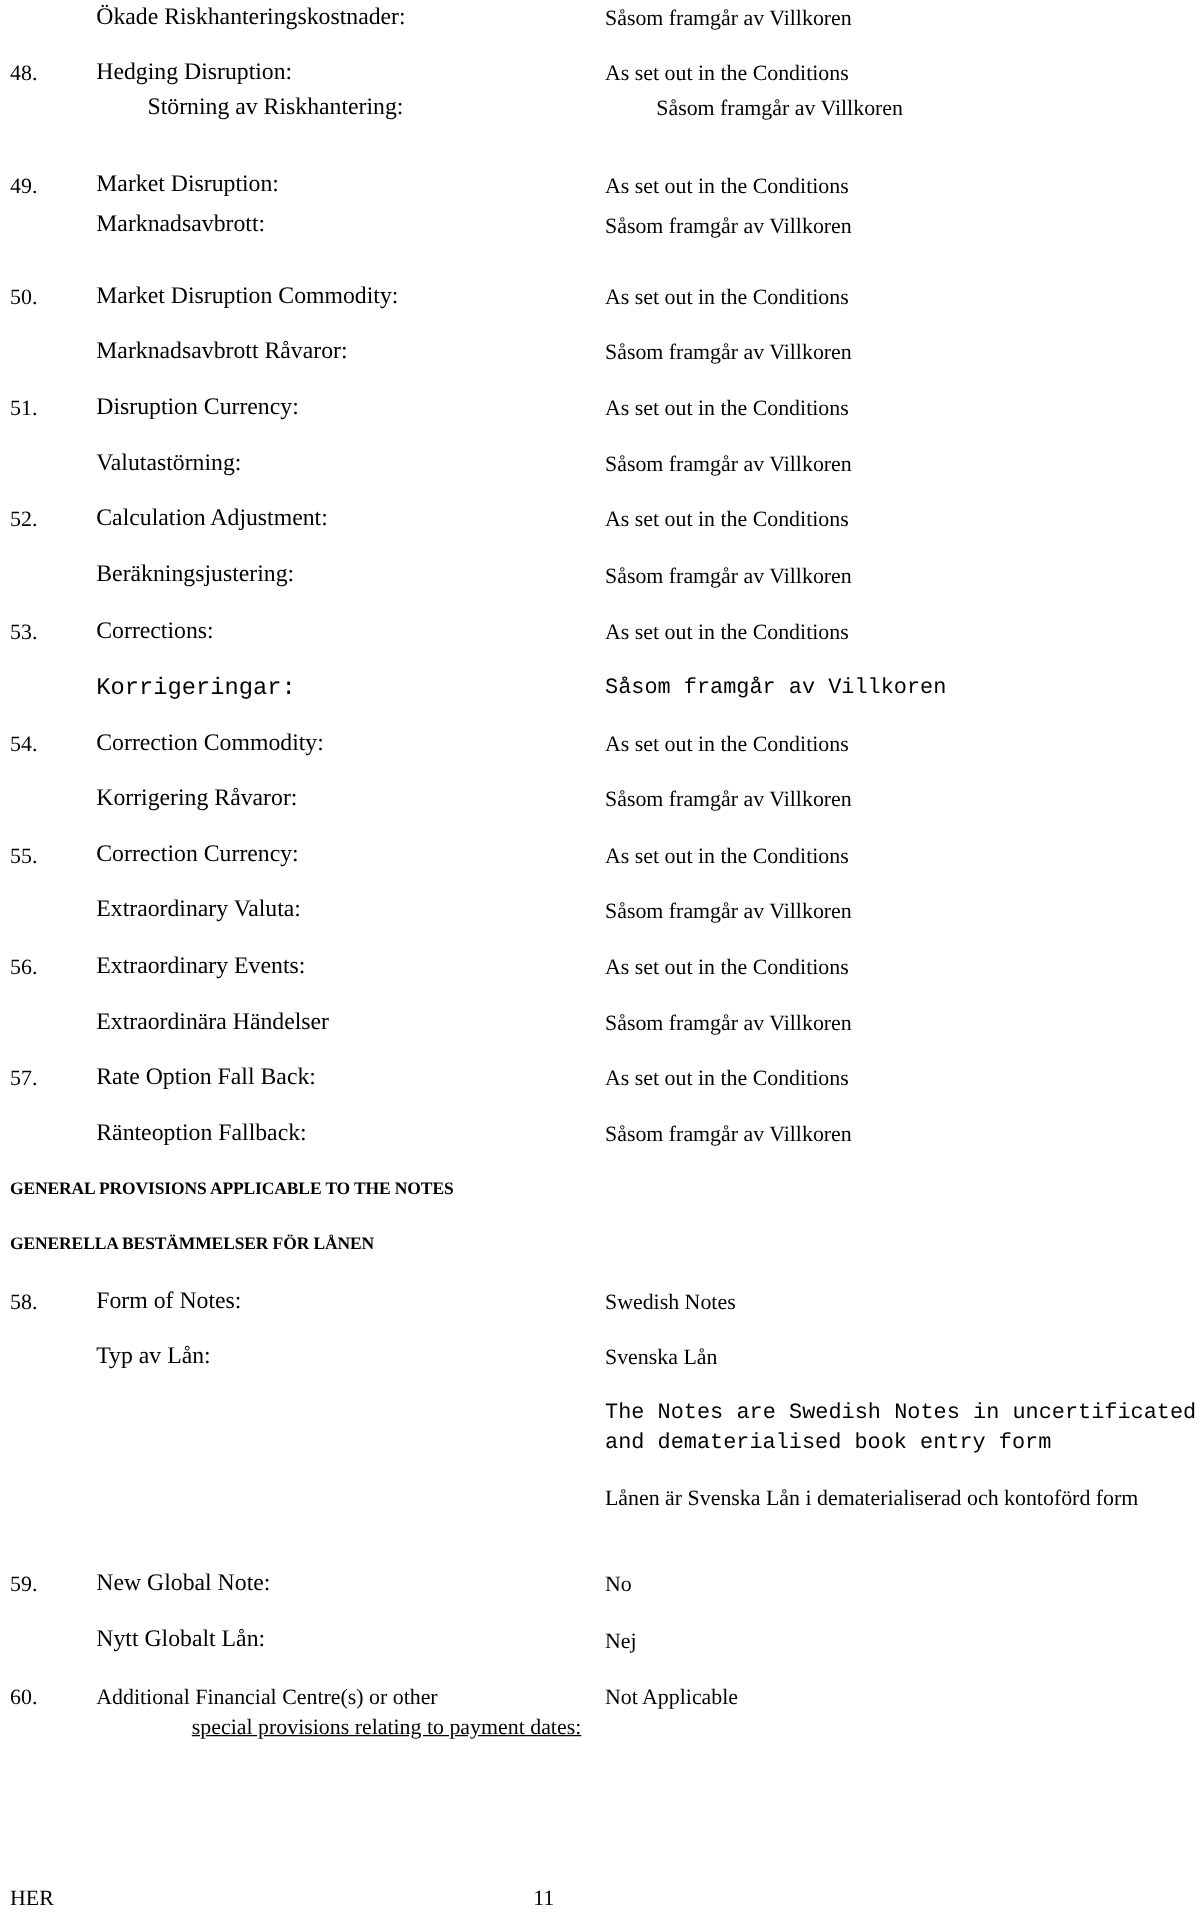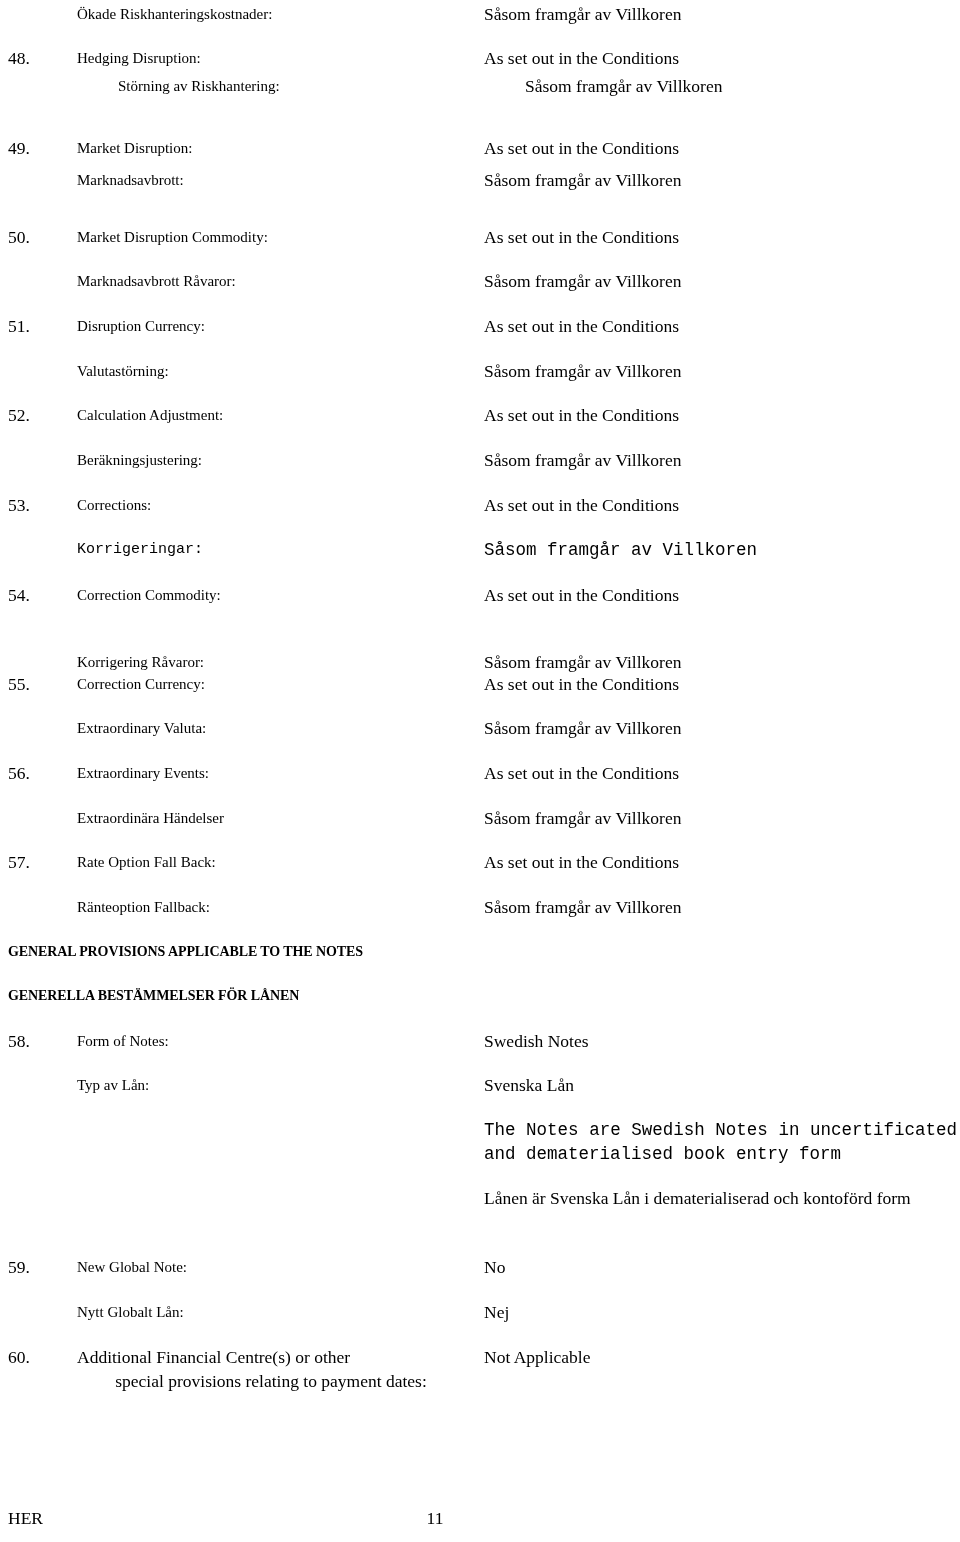--- a/index.html
+++ b/index.html
@@ -38,21 +38,21 @@
     width: 60px;
     font-size: 17.5px;
     line-height: 24px;
     text-align: left;
     white-space: nowrap;
   }
   .label {
     position: absolute;
     left: 77px;
     top: 0;
-    font-size: 15px;
+    font-size: 19px;
     line-height: 24px;
     white-space: nowrap;
   }
   .value {
     position: absolute;
     left: 484px;
     top: 0;
     font-size: 17.5px;
     line-height: 24px;
     white-space: nowrap;
@@ -83,21 +83,22 @@
     position: absolute;
     left: 77px;
     width: 388px;
     font-size: 17.5px;
     line-height: 24px;
     text-align: justify;
     text-justify: inter-word;
   }
   .para-label > span.lastline {
     display: block;
-    text-align: center;
+    text-align: right;
+    text-decoration: underline;
   }
 
   
   .footer {
     position: absolute;
     left: 0;
     top: 1505px;
     width: 960px;
     height: 26px;
     font-size: 17.5px;
@@ -185,21 +186,21 @@
       <div class="row" style="top: 538px; font-family: Liberation Mono, monospace;">
         <div class="num"></div>
         <div class="label">Korrigeringar:</div>
         <div class="value">Såsom framgår av Villkoren</div>
       </div>
       <div class="row" style="top: 583px;">
         <div class="num">54.</div>
         <div class="label">Correction Commodity:</div>
         <div class="value">As set out in the Conditions</div>
       </div>
-      <div class="row" style="top: 650px;">
+      <div class="row" style="top: 627px;">
         <div class="num"></div>
         <div class="label">Korrigering Råvaror:</div>
         <div class="value">Såsom framgår av Villkoren</div>
       </div>
       <div class="row" style="top: 672px;">
         <div class="num">55.</div>
         <div class="label">Correction Currency:</div>
         <div class="value">As set out in the Conditions</div>
       </div>
       <div class="row" style="top: 716px;">

